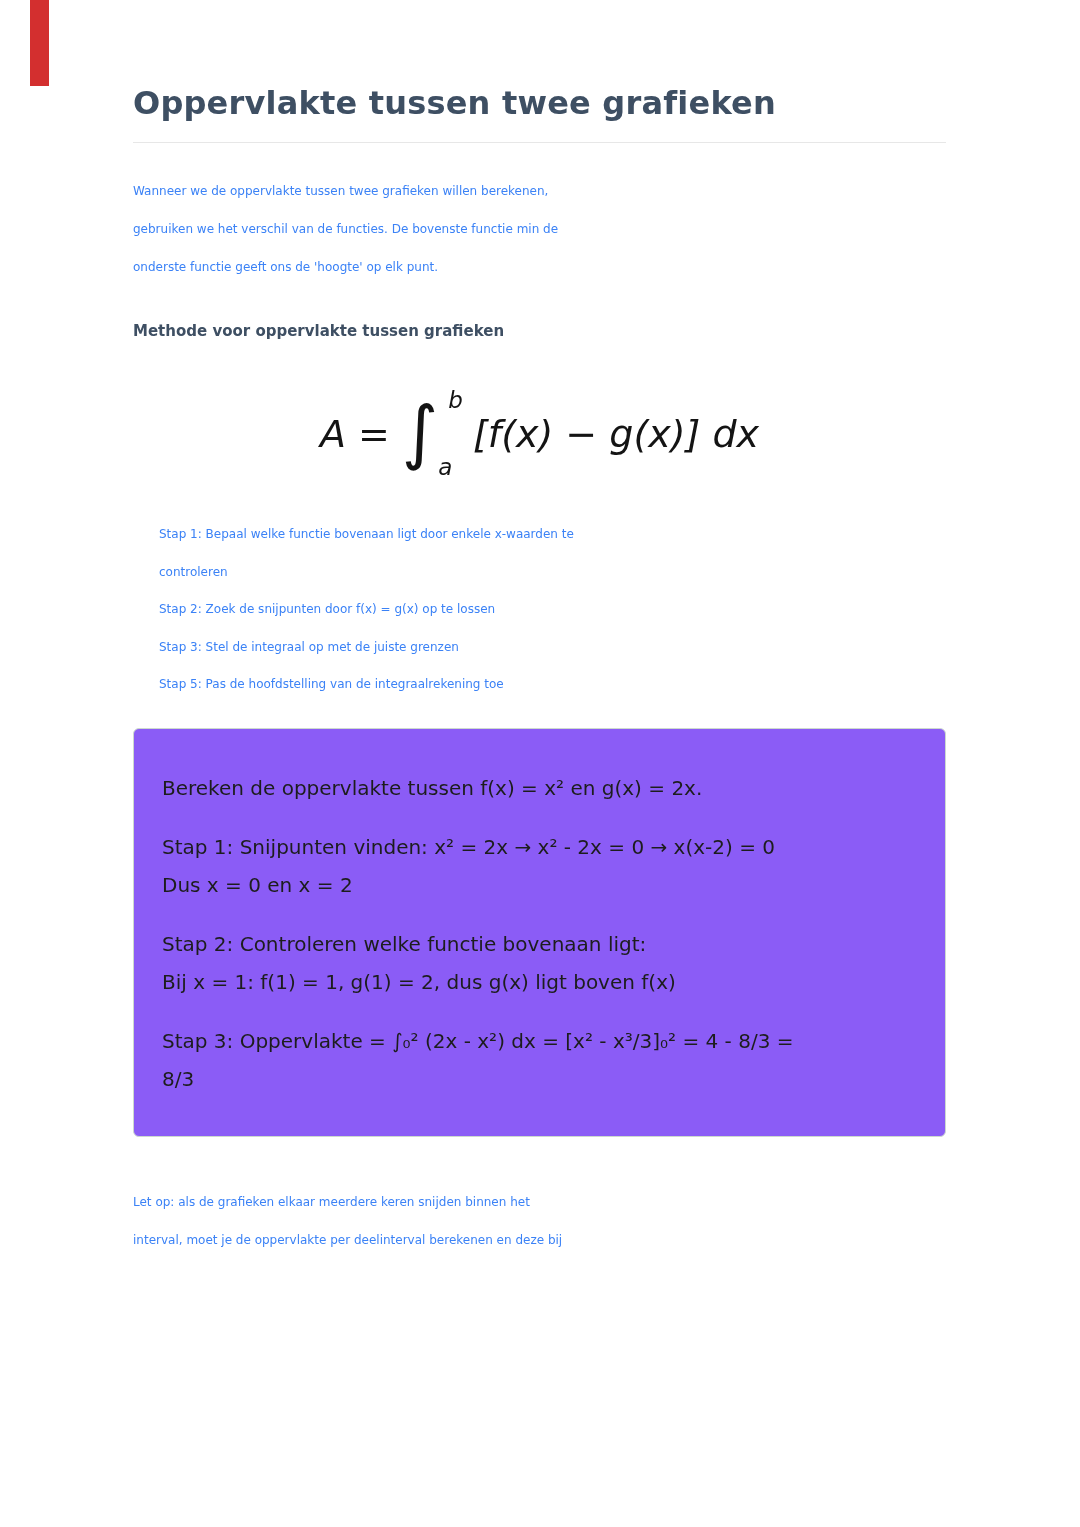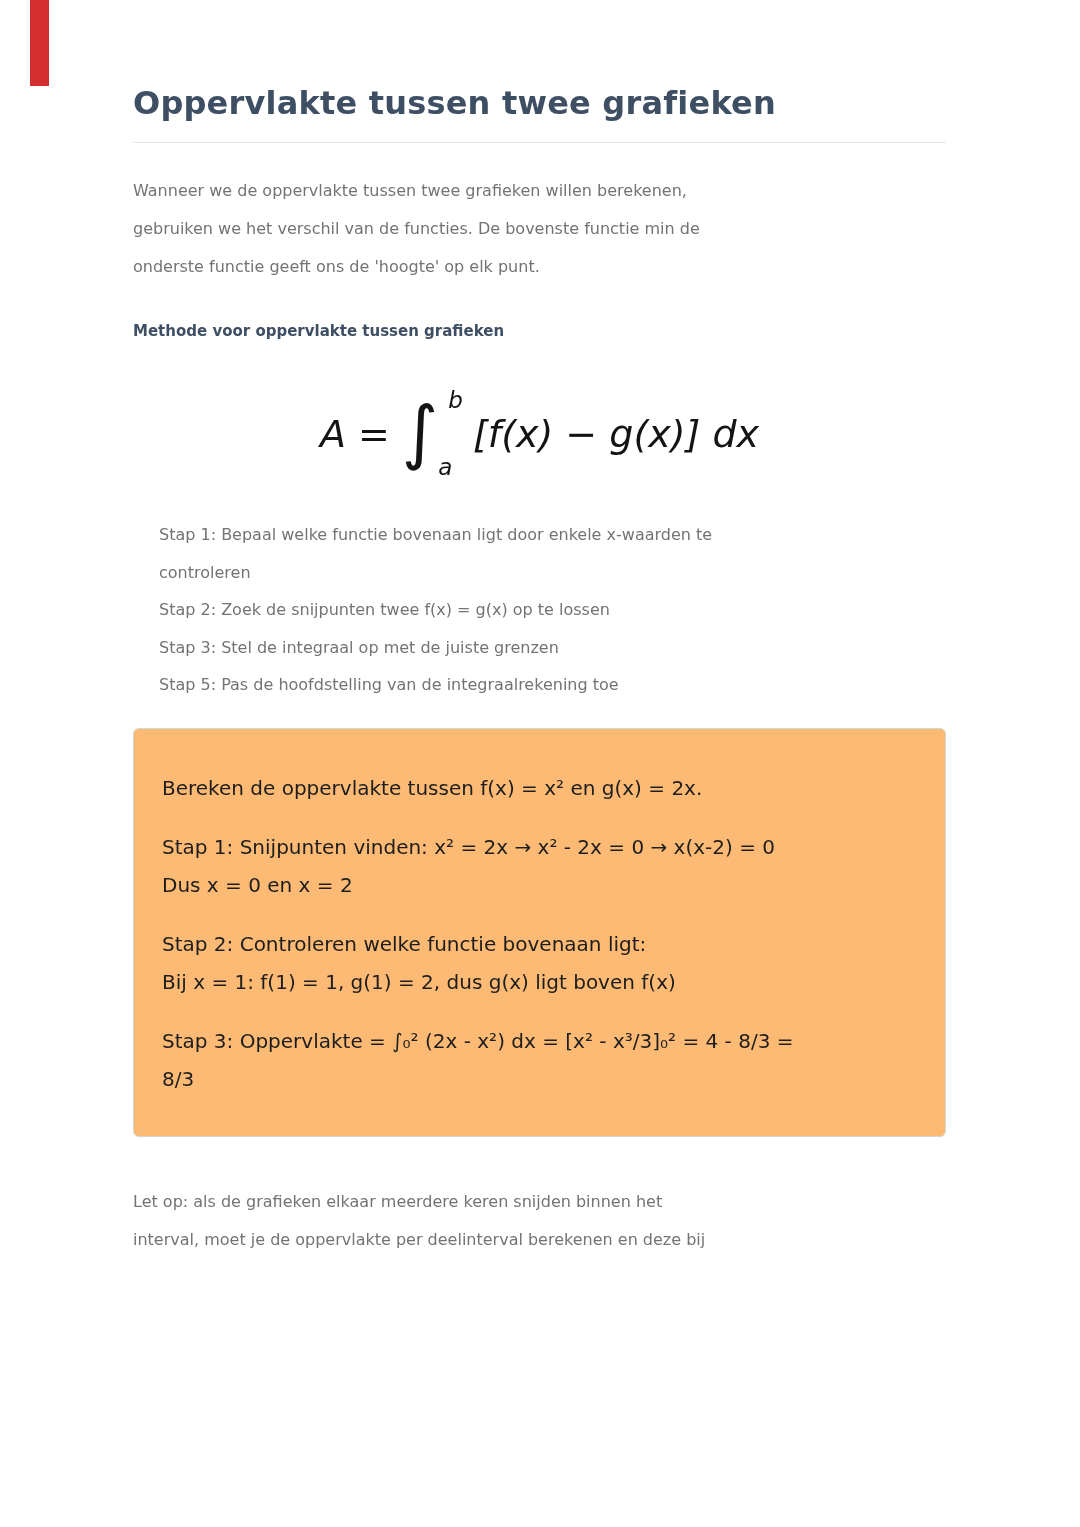--- a/index.html
+++ b/index.html
@@ -35,23 +35,23 @@
     color: #3e4f63;
     letter-spacing: 0.2px;
   }
   .divider {
     margin-top: 20px;
     border-top: 1px solid #e7e7e7;
     height: 0;
     width: 100%;
   }
   .para {
-    font-size: 16px;
+    font-size: 12px;
     line-height: 38px;
-    color: #737373;
+    color: #3b82f6;
   }
   .para .line { white-space: nowrap; }
   .intro { margin-top: 29px; }
   h2.method {
     margin: 32px 0 0 0;
     font-size: 15px;
     line-height: 26px;
     font-weight: bold;
     color: #3e4f63;
   }
@@ -85,21 +85,21 @@
     margin-left: -2px;
     margin-right: 10px;
   }
   .f-upper { margin-left: 12px; }
   .f-lower { margin-left: 2px; }
   .steps { margin-top: 30px; line-height: 37.5px; margin-left: 26px; }
   .example-box {
     margin-top: 24px;
     box-sizing: border-box;
     width: 813px;
-    background: #fdba74;
+    background: #8b5cf6;
     border: 1px solid #cdd9cf;
     border-radius: 6px;
     padding: 40px 28px 38px 28px;
   }
   .box-p {
     font-size: 20px;
     line-height: 38px;
     color: #1d1d1d;
     margin: 0;
   }
@@ -133,21 +133,21 @@
       <span class="f-limits">
         <span class="f-upper">b</span>
         <span class="f-lower">a</span>
       </span>
       <span class="f-main">[f(x) − g(x)] dx</span>
     </div>
 
     <div class="para steps">
         <div class="line">Stap 1: Bepaal welke functie bovenaan ligt door enkele x-waarden te</div>
         <div class="line">controleren</div>
-        <div class="line">Stap 2: Zoek de snijpunten twee f(x) = g(x) op te lossen</div>
+        <div class="line">Stap 2: Zoek de snijpunten door f(x) = g(x) op te lossen</div>
         <div class="line">Stap 3: Stel de integraal op met de juiste grenzen</div>
         <div class="line">Stap 5: Pas de hoofdstelling van de integraalrekening toe</div>
       </div>
 
     <div class="example-box">
       <p class="box-p">Bereken de oppervlakte tussen f(x) = x² en g(x) = 2x.</p>
       <div class="box-p">
           <div class="line">Stap 1: Snijpunten vinden: x² = 2x → x² - 2x = 0 → x(x-2) = 0</div>
           <div class="line">Dus x = 0 en x = 2</div>
         </div>

